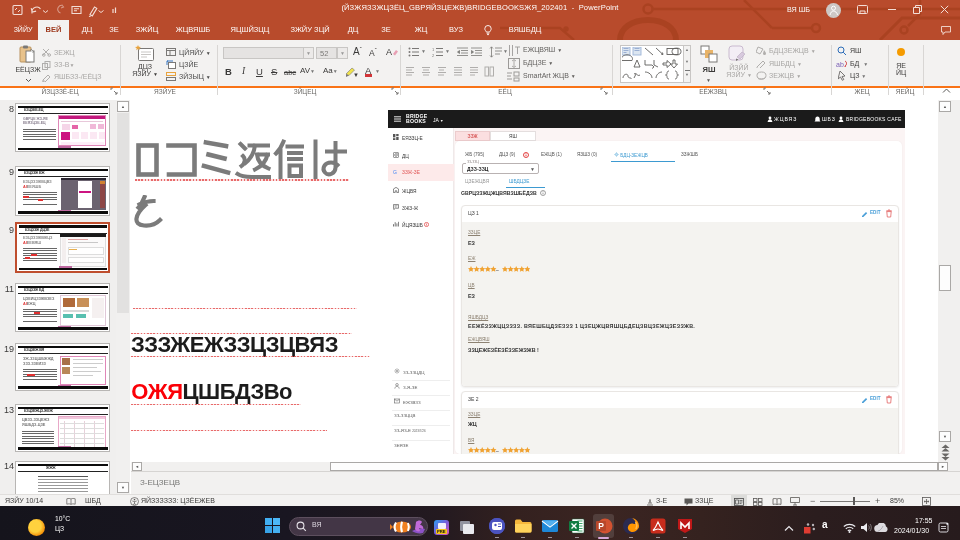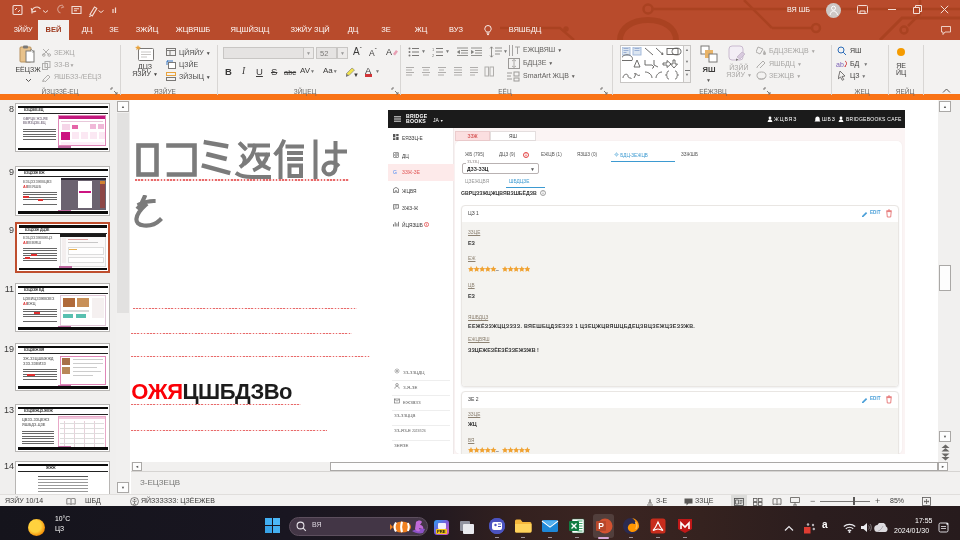--- a/index.html
+++ b/index.html
@@ -1,20 +1,20 @@
 <!DOCTYPE html>
 <html><head><meta charset="utf-8">
 <style>
 *{margin:0;padding:0;box-sizing:border-box}
 html,body{width:960px;height:540px;overflow:hidden}
 body{font-family:"Liberation Sans",sans-serif;position:relative;background:#fff}
 .ab{position:absolute}
 #titlebar{left:0;top:0;width:960px;height:20px}
 #tabrow{left:0;top:20px;width:832px;height:20px}
-#ribbon{left:0;top:40px;width:960px;height:60px;background:#f3f2f1;border-bottom:6px solid #f97316}
+#ribbon{left:0;top:40px;width:960px;height:48px;background:#f3f2f1;border-bottom:2px solid #f97316}
 #thumbs{left:0;top:100px;width:130px;height:394px;background:#f0efee;border-right:1px solid #c6c4c2}
 #slide{left:131px;top:100px;width:807px;height:362px;background:#fff;overflow:hidden}
 #vscroll{left:938px;top:100px;width:22px;height:362px;background:#f1f0ef}
 #hscroll{left:131px;top:462px;width:829px;height:9px;background:#f1f0ef}
 #notes{left:131px;top:471px;width:829px;height:23px;background:#f2f1f0;border-top:1px solid #d6d4d2}
 #statusbar{left:0;top:494px;width:960px;height:12px;background:#f3f2f1;border-top:1px solid #e0dedc;font-size:7px;color:#3b3a39}
 #taskbar{left:0;top:506px;width:960px;height:34px;background:linear-gradient(90deg,#15141c 0%,#191621 30%,#241a20 46%,#34211f 54%,#3b2522 63%,#35221f 73%,#2b1d1e 85%,#271b1d 100%)}
 .w{color:#fff}
 .tab{position:absolute;top:0;height:20px;line-height:20px;color:#fff;font-size:7.5px;text-align:center}
 .glabel{position:absolute;top:48px;font-size:6.5px;color:#696764;text-align:center}
@@ -65,20 +65,21 @@
         <path d="M3 6l2-2M8 6l-2 2" stroke-width="1"></path>
    <path d="M20 9.5c-.5-3 1-5.5 3.5-6.3 2-.6 4 .2 5 1.8M19.2 4.2l1 3.9 3.9-1"></path>
    <path d="M31 6.5l2.5 2 2.5-2" stroke-width="1"></path>
    <path d="M48.5 9c-2.5-.8-3.5-3.6-2.2-5.8 1-1.6 2.8-2.3 4.5-1.8M50 1l1.5 2-2.4 1" opacity=".55"></path>
    <path d="M60 2.5h9v7h-9zM62 4.8h5M62 6.8h3"></path>
    <path d="M78 10.5l4.5-7.5 2.3 1.4-4.5 7.5zM77 12.5l1.8-.6"></path>
    <path d="M86.5 6.5l2.5 2 2.5-2" stroke-width="1"></path>
    <path d="M101 5v4M103.5 3.5v5.5" stroke-width="1.2"></path>
   </g>
  </svg>
+ <div class="ab w" style="left:0;width:960px;top:3px;text-align:center;font-size:7.6px;letter-spacing:.1px">(ЙЗЖЯЗЗЖЦЗЁЦ_GBPЯЙЗЦЕЖВ)BRIDGEBOOKSЖЯ_202401&nbsp;&nbsp;-&nbsp;&nbsp;PowerPoint</div>
  <div class="ab w" style="left:787px;top:5px;font-size:7.2px">ВЯ ШБ</div>
  <div class="ab" style="left:826px;top:2.5px;width:15px;height:15px;border-radius:50%;background:#cdc8c5"></div>
  <svg class="ab" style="left:829px;top:4.5px" width="9" height="11" viewBox="0 0 9 11">
       <circle cx="4.5" cy="3.2" r="2" fill="none" stroke="#fff" stroke-width="1"></circle>
       <path d="M1 10c.4-2.6 1.9-3.9 3.5-3.9S8.1 7.4 8.5 10" fill="none" stroke="#fff" stroke-width="1"></path>
     </svg>
  <svg class="ab" style="left:857px;top:5px" width="11" height="10" viewBox="0 0 11 10">
       <rect x=".5" y=".5" width="10" height="8" rx="1" fill="none" stroke="#f3ddd5"></rect>
       <path d="M3 8.5V6h5v2.5" fill="none" stroke="#f3ddd5"></path>
     </svg>
@@ -512,20 +513,21 @@
     <path d="M184.5 41.5V77M196 51.5h18M204.5 43v24.5c0 6-7 9-10.5 5s-.5-10 6-10c3 0 5.5 1.5 6.5 2.5"></path>
    </g>
   </g>
  </svg>
  <svg class="ab" style="left:0;top:95px" width="36" height="36" viewBox="0 0 36 36">
   <path d="M13.5 2c-1.5 4-3.5 7.5-6 10.5M8.5 9.5c4-2 10-3.5 14-3.5M14.5 10C4 19.5 1.5 29.5 13 30.5c6.5.6 12.5-2 16-5.5" fill="none" stroke="#7b7b7b" stroke-width="4.2" stroke-linecap="square"></path>
  </svg>
  <div class="sq" style="left:4px;top:79px;width:214px;height:2px"></div>
  <div class="sq" style="left:2px;top:208px;width:224px"></div>
  <div class="sq" style="left:0;top:233px;width:221px"></div>
+ <div class="bl" style="left:0;top:234px">ЗЗЗЖЕЖЗЗЦЗЦВЯЗ</div>
  <div class="sq" style="left:0;top:256px;width:239px"></div>
  <div class="bl" style="left:-14px;top:281px"><span style="color:#fb0007">EOЖЯ</span>ЦШБДЗВо</div>
  <div class="sq" style="left:0;top:304px;width:170px"></div>
  <div class="sq" style="left:0;top:330px;width:196px"></div>
  <div class="ab" id="webshot" style="left:257px;top:10px;width:517px;height:344px;overflow:hidden;background:#fbf4f4">
   <div class="ab" style="left:0;top:0;width:517px;height:18px;background:#1b1b1b"></div>
   <svg class="ab" style="left:6px;top:6px" width="7" height="6" viewBox="0 0 7 6">
         <path d="M0 .8h7M0 3h7M0 5.2h7" stroke="#fff" stroke-width=".9"></path>
       </svg>
   <div class="ws" style="left:18px;top:3.5px;font-size:5.2px;line-height:1.07;color:#fff;font-weight:bold;letter-spacing:.2px">BRIDGE<br>BOOKS</div>

